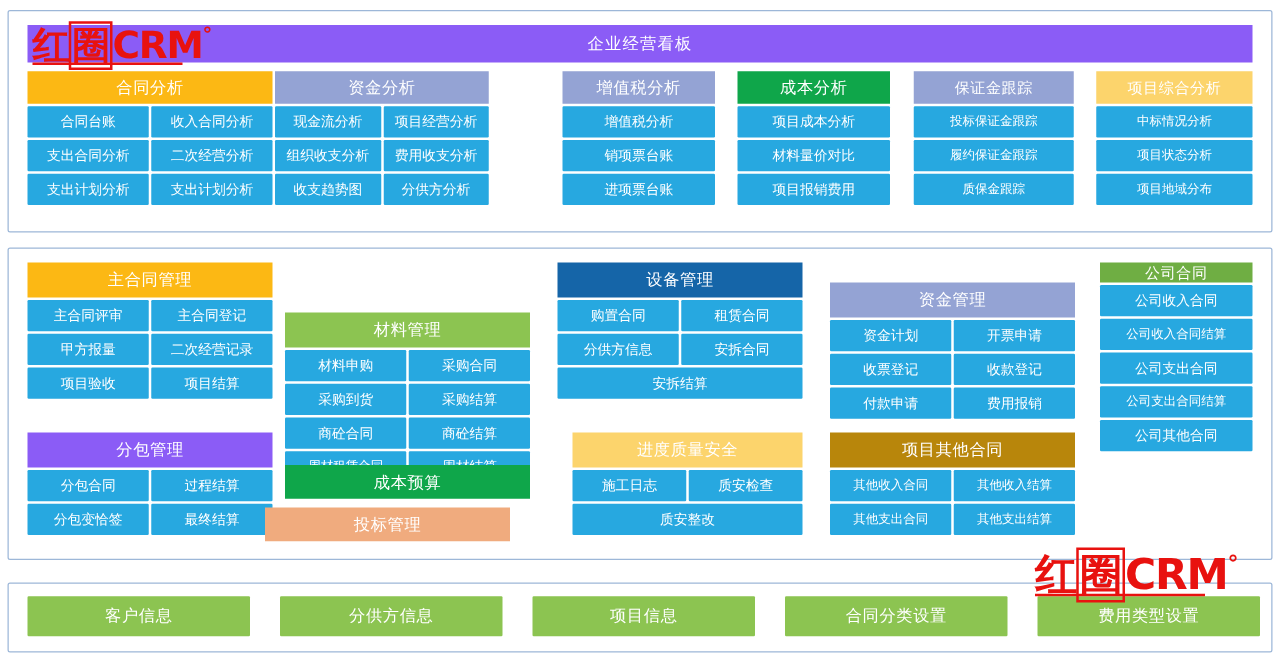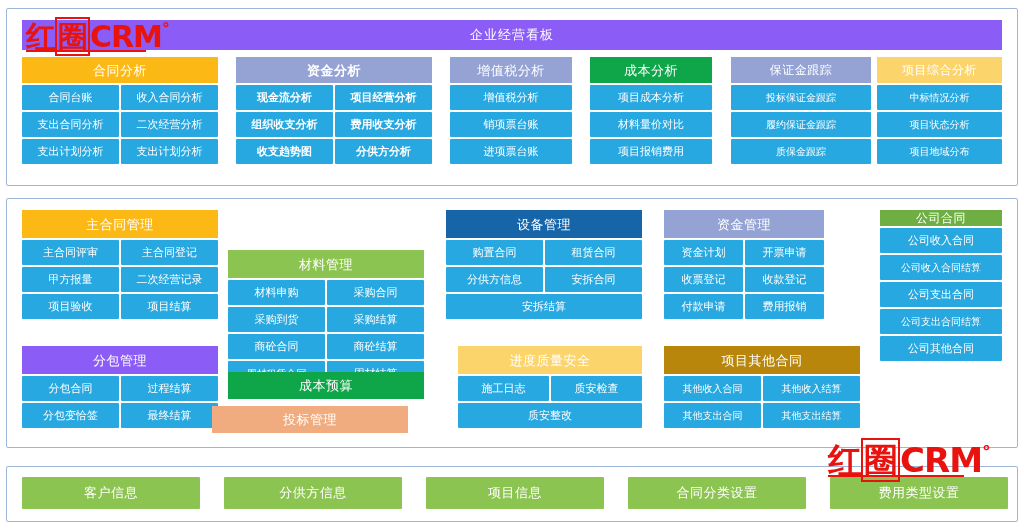--- a/index.html
+++ b/index.html
@@ -144,21 +144,21 @@
     <div class="grid">
       <div class="cell half">合同台账</div>
       <div class="cell half">收入合同分析</div>
       <div class="cell half">支出合同分析</div>
       <div class="cell half">二次经营分析</div>
       <div class="cell half">支出计划分析</div>
       <div class="cell half">支出计划分析</div>
     </div>
   </div>
 
-  <div class="card" style="left:236px; top:57px; width:196px;font-weight:bold;">
+  <div class="card" style="left:220px; top:57px; width:171px;">
     <div class="hdr" style="background:#94a3d4;">
       <span>资金分析</span>
     </div>
     <div class="grid">
       <div class="cell half">现金流分析</div>
       <div class="cell half">项目经营分析</div>
       <div class="cell half">组织收支分析</div>
       <div class="cell half">费用收支分析</div>
       <div class="cell half">收支趋势图</div>
       <div class="cell half">分供方分析</div>
@@ -180,21 +180,21 @@
     <div class="hdr" style="background:#0fa64a;">
       <span>成本分析</span>
     </div>
     <div class="grid">
       <div class="cell full">项目成本分析</div>
       <div class="cell full">材料量价对比</div>
       <div class="cell full">项目报销费用</div>
     </div>
   </div>
 
-  <div class="card small" style="left:731px; top:57px; width:140px;">
+  <div class="card small" style="left:731px; top:57px; width:128px;">
     <div class="hdr" style="background:#94a3d4;">
       <span>保证金跟踪</span>
     </div>
     <div class="grid">
       <div class="cell full tiny">投标保证金跟踪</div>
       <div class="cell full tiny">履约保证金跟踪</div>
       <div class="cell full tiny">质保金跟踪</div>
     </div>
   </div>
 
@@ -283,21 +283,21 @@
     <div class="hdr" style="background:#fcd46c; height:28px;">
       <span>进度质量安全</span>
     </div>
     <div class="grid">
       <div class="cell half">施工日志</div>
       <div class="cell half">质安检查</div>
       <div class="cell full">质安整改</div>
     </div>
   </div>
 
-  <div class="card" style="left:664px; top:210px; width:160px;">
+  <div class="card" style="left:664px; top:226px; width:196px;">
     <div class="hdr" style="background:#94a3d4; height:28px;">
       <span>资金管理</span>
     </div>
     <div class="grid">
       <div class="cell half">资金计划</div>
       <div class="cell half">开票申请</div>
       <div class="cell half">收票登记</div>
       <div class="cell half">收款登记</div>
       <div class="cell half">付款申请</div>
       <div class="cell half">费用报销</div>

